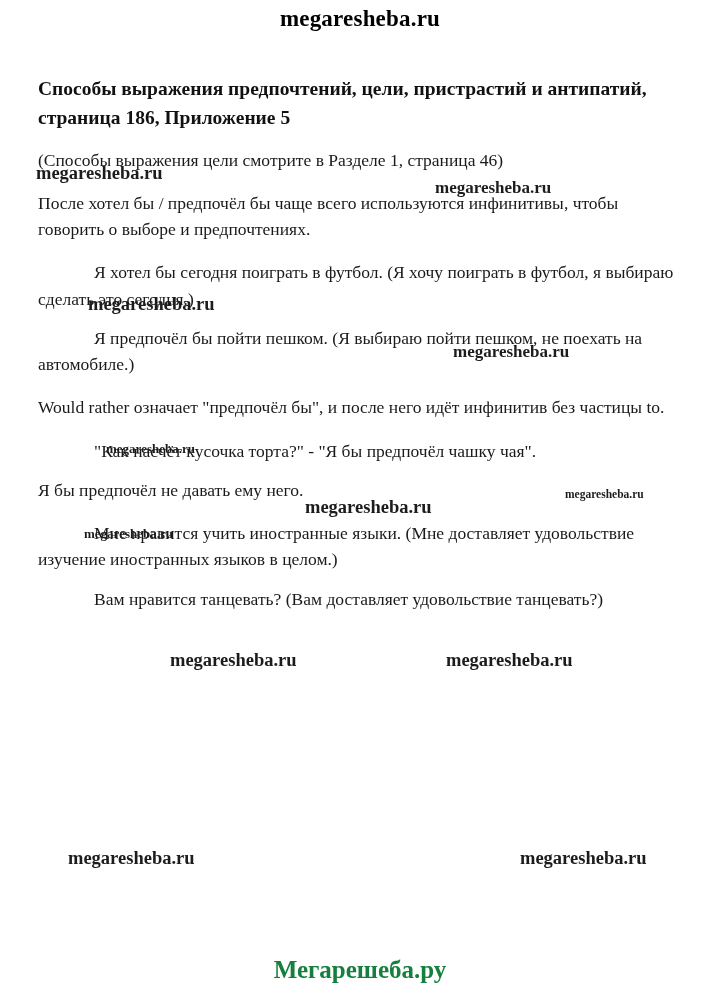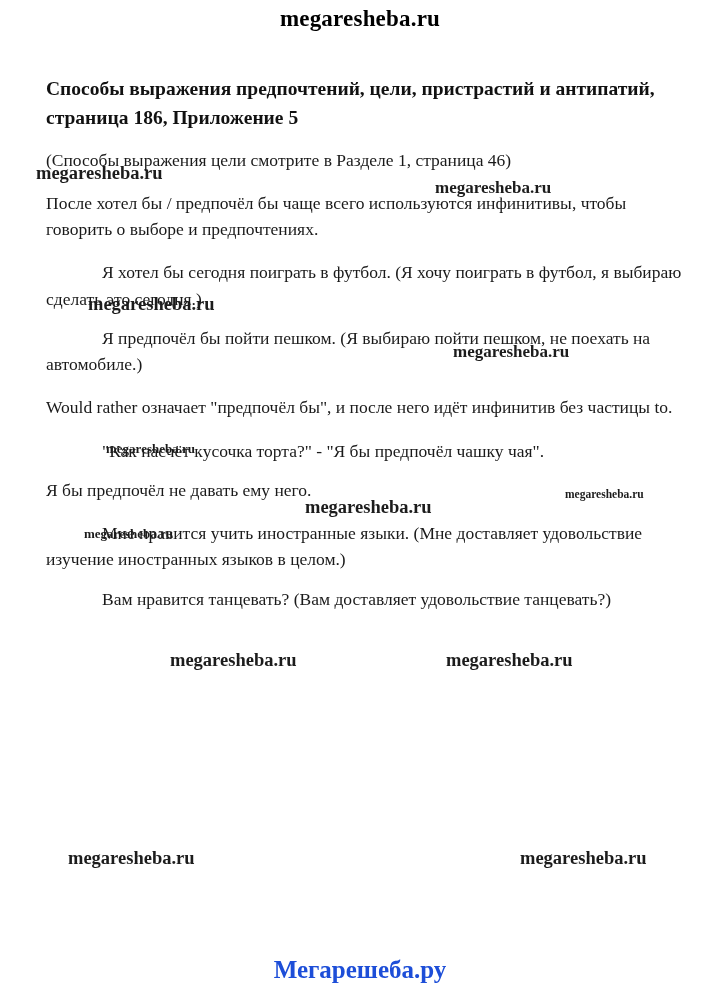--- a/index.html
+++ b/index.html
@@ -34,25 +34,25 @@
   }
   .site-footer {
     position: absolute;
     bottom: 18px;
     left: 0;
     width: 720px;
     text-align: center;
     font-family: "Liberation Serif", serif;
     font-weight: bold;
     font-size: 25px;
-    color: #1d4ed8;
+    color: #15803d;
   }
   .content {
     position: absolute;
-    left: 46px;
+    left: 38px;
     top: 74px;
     width: 648px;
   }
   h1.doc-title {
     margin: 0 0 14px 0;
     font-size: 19.5px;
     font-weight: bold;
     line-height: 1.5;
     color: #111111;
   }

